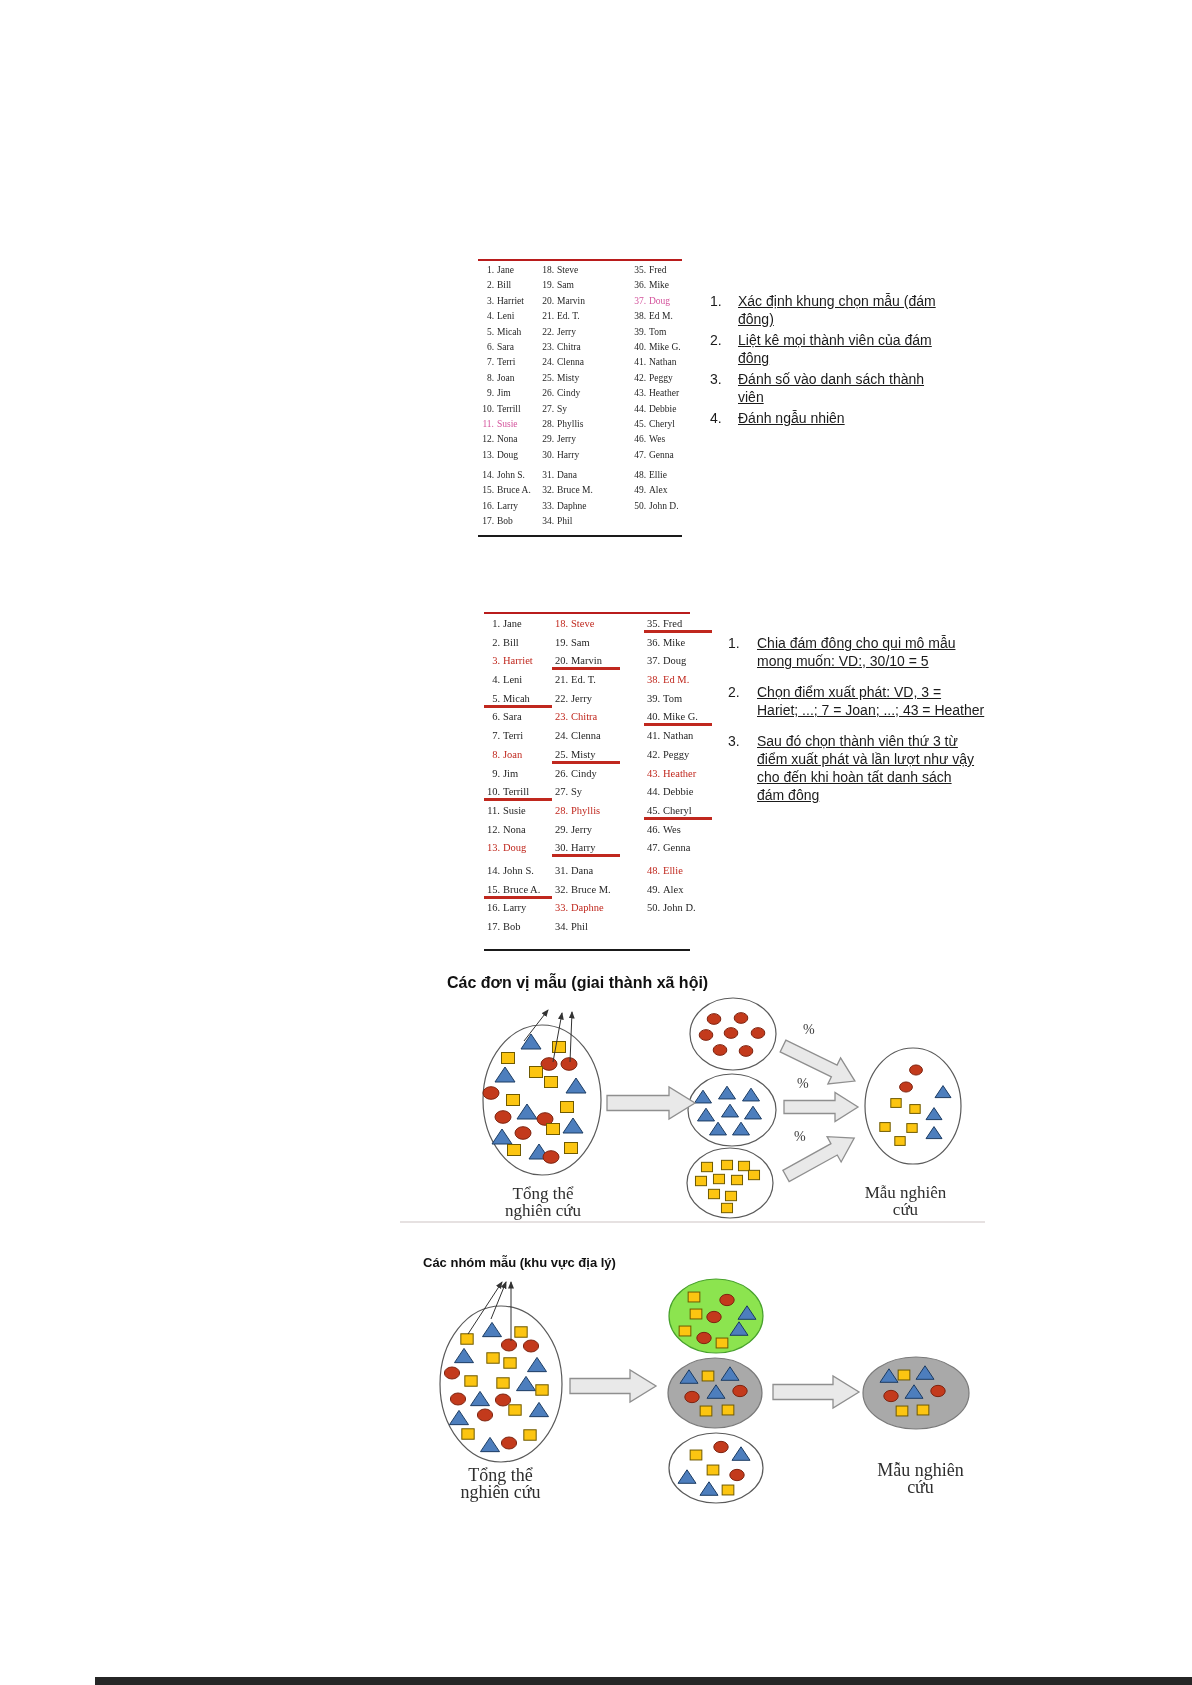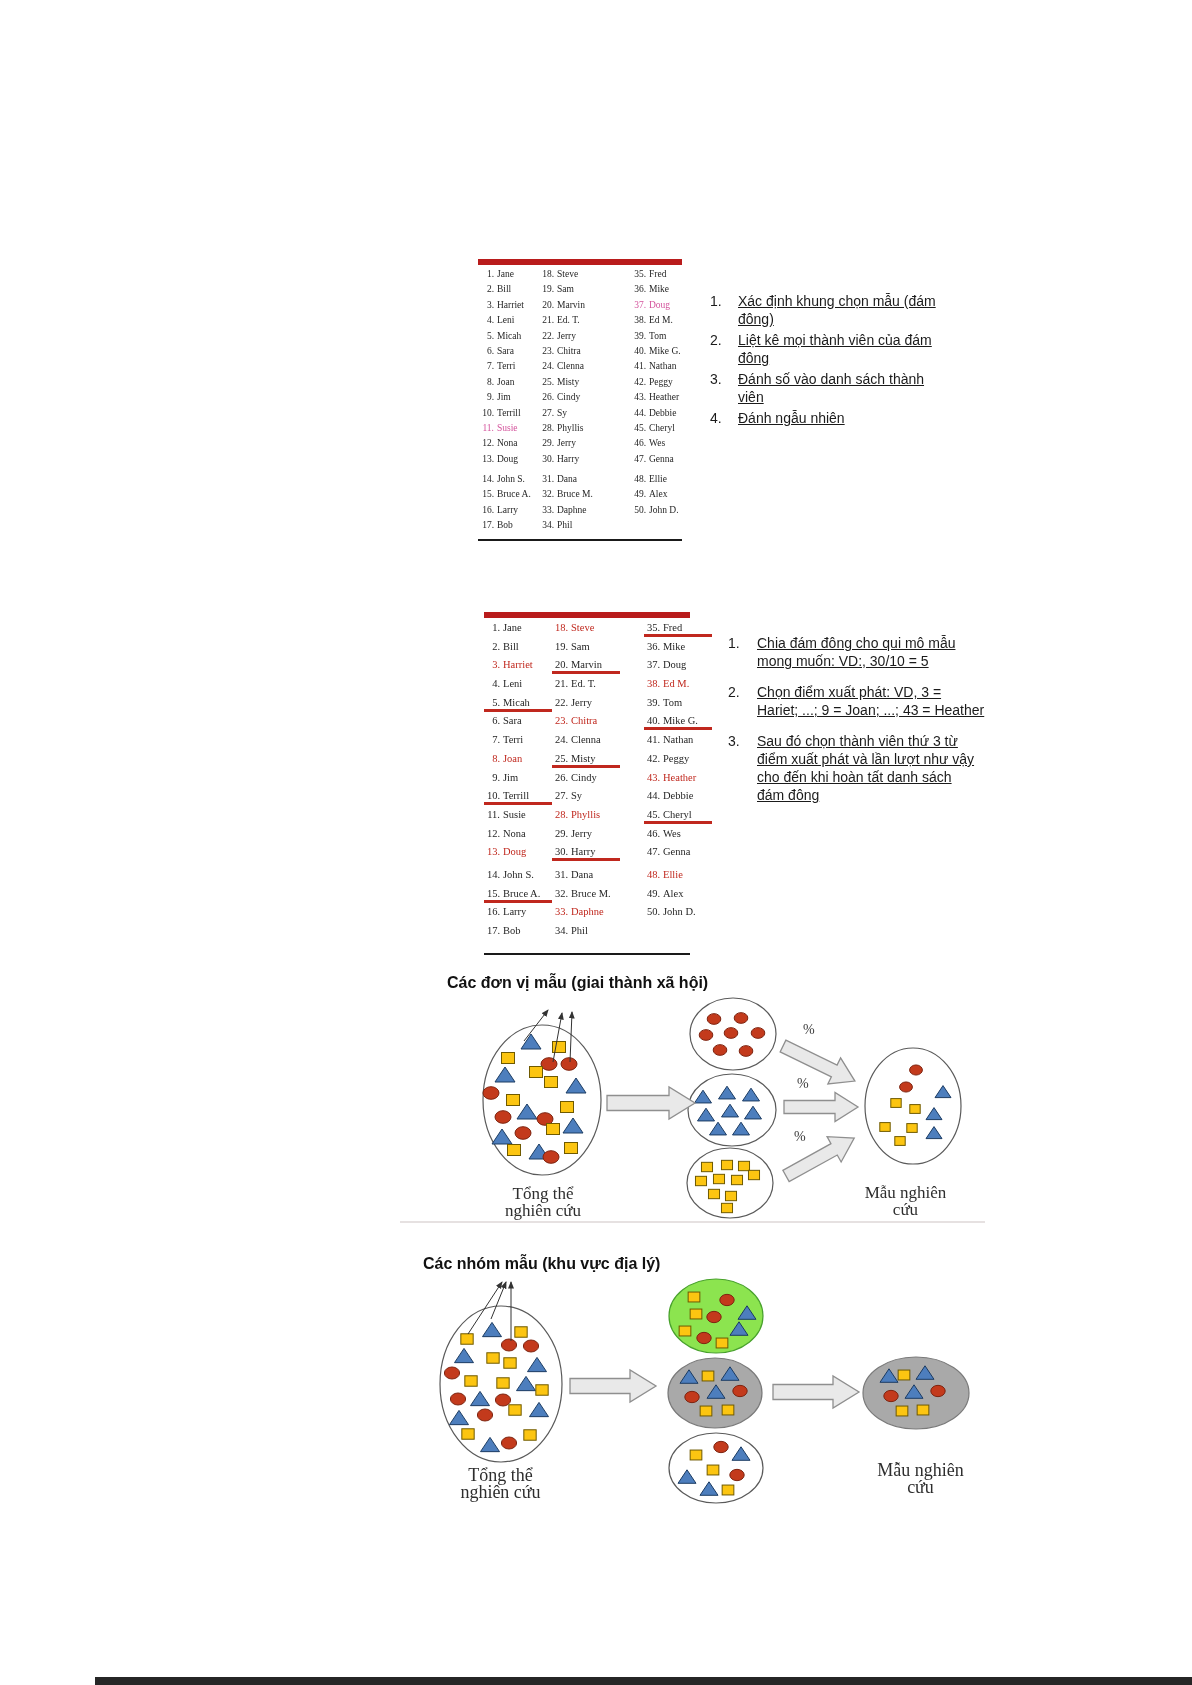--- a/index.html
+++ b/index.html
@@ -1,18 +1,18 @@
 <!DOCTYPE html>
 <html><head>
 <meta charset="utf-8">
 <style>
   html,body{margin:0;padding:0;background:#fff;}
   .page{position:relative;width:1192px;height:1685px;background:#ffffff;overflow:hidden;
         font-family:"Liberation Sans",sans-serif;}
-  .ntable{position:absolute;border-top:6px solid #b91c1c;border-bottom:2px solid #1a1a1a;}
+  .ntable{position:absolute;border-top:2px solid #b91c1c;border-bottom:2px solid #1a1a1a;}
   .tcol{position:absolute;top:4px;}
   .trow{font-family:"Liberation Serif",serif;color:#262626;white-space:nowrap;}
   .t1 .trow{height:15.4px;font-size:9.5px;}
   .t2 .trow{height:18.7px;font-size:10.5px;}
   .num{display:inline-block;width:16px;text-align:right;margin-right:3px;}
   .cellwrap{display:inline-block;}
   .uline{min-width:68px;border-bottom:3px solid #c0281e;padding-bottom:1px;}
   .steps{position:absolute;}
   .step{display:flex;color:#1b1b1b;}
   .s1 .step{margin-bottom:4px;font-size:14px;line-height:17.5px;}
@@ -345,21 +345,21 @@
 
   <div class="steps s2" id="steps2" style="left:728px;top:634px;width:268px;">
       <div class="step">
         <div class="step-num">1.</div>
         <div class="step-text">Chia đám đông cho qui mô mẫu
 mong muốn: VD:, 30/10 = 5</div>
       </div>
       <div class="step">
         <div class="step-num">2.</div>
         <div class="step-text">Chọn điểm xuất phát: VD, 3 =
-Hariet; ...; 9 = Joan; ...; 43 = Heather</div>
+Hariet; ...; 7 = Joan; ...; 43 = Heather</div>
       </div>
       <div class="step">
         <div class="step-num">3.</div>
         <div class="step-text">Sau đó chọn thành viên thứ 3 từ
 điểm xuất phát và lần lượt như vậy
 cho đến khi hoàn tất danh sách
 đám đông</div>
       </div>
     </div>
 
@@ -367,20 +367,20 @@
   <div class="pct" style="left:803px;top:1022px;">%</div>
   <div class="pct" style="left:797px;top:1076px;">%</div>
   <div class="pct" style="left:794px;top:1129px;">%</div>
   <div class="dlabel" style="left:488px;top:1186px;width:110px;font-size:17px;line-height:16.5px;">Tổng thể
 nghiên cứu</div>
   <div class="dlabel" style="left:848px;top:1185px;width:115px;font-size:17px;line-height:16.5px;">Mẫu nghiên
 cứu</div>
 
   <div class="divider" style="left:400px;top:1221px;width:585px;height:2px;"></div>
 
-  <div class="dtitle" style="left:423px;top:1255px;font-size:16px;">Các nhóm mẫu (khu vực địa lý)</div>
+  <div class="dtitle" style="left:423px;top:1255px;font-size:13px;">Các nhóm mẫu (khu vực địa lý)</div>
   <div class="dlabel" style="left:438px;top:1467px;width:125px;font-size:18px;line-height:17px;">Tổng thể
 nghiên cứu</div>
   <div class="dlabel" style="left:858px;top:1462px;width:125px;font-size:18px;line-height:17px;">Mẫu nghiên
 cứu</div>
 
   <div class="bottombar" style="left:95px;top:1677px;width:1097px;height:8px;"></div>
 </div>
 
 </body></html>

